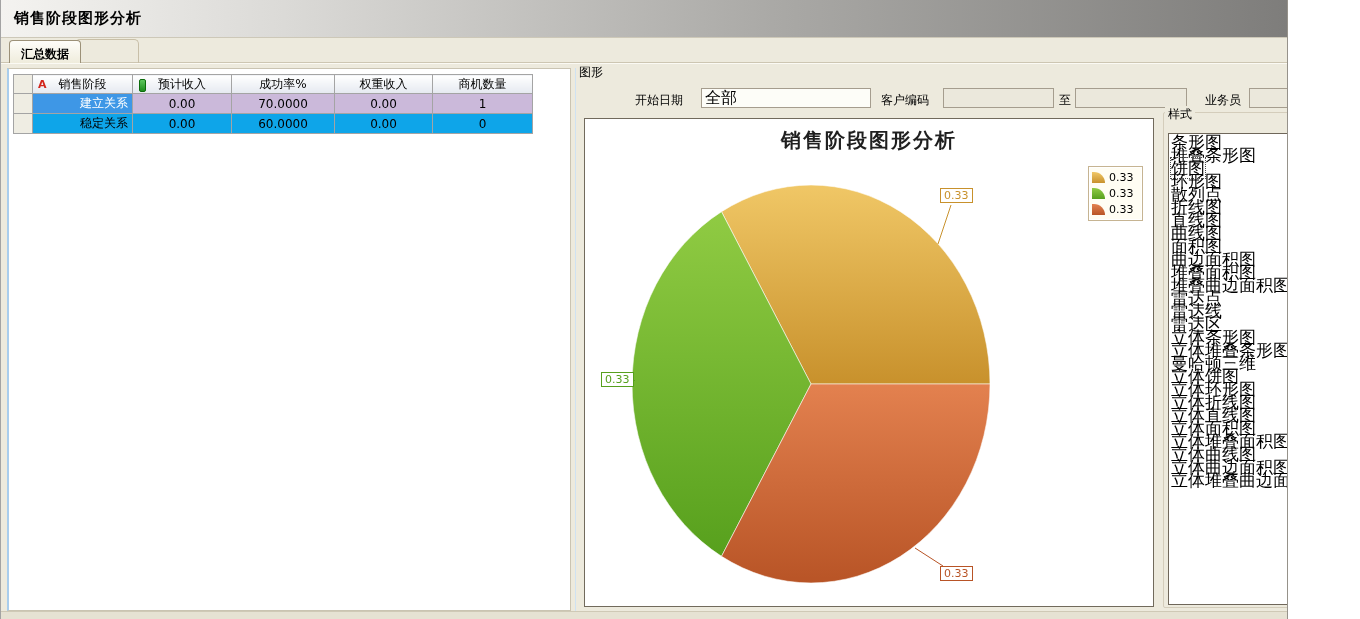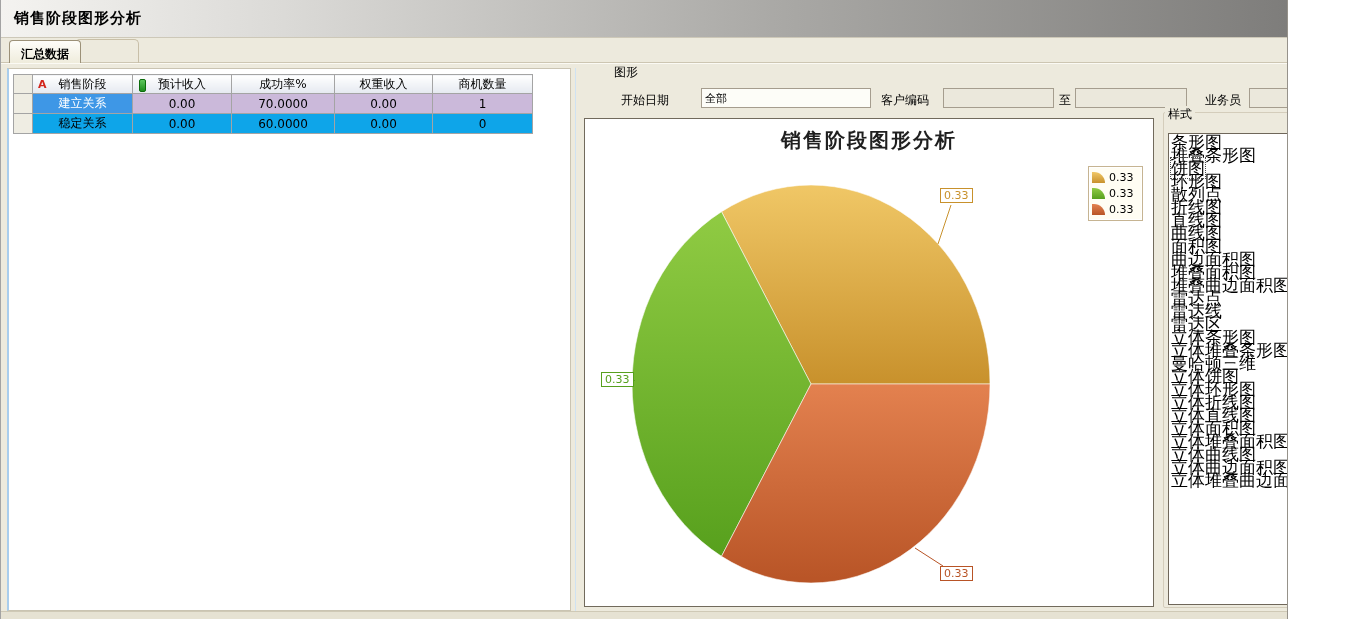--- a/index.html
+++ b/index.html
@@ -22,29 +22,29 @@
     border:1px solid #cac4b2;border-left:2px solid #a9cdec;box-sizing:border-box}
   .splitter{position:absolute;left:574px;top:68px;width:1px;height:543px;background:#cfe2f2}
   .grid{position:absolute;left:4px;top:5px;border-collapse:collapse;table-layout:fixed}
   .grid td{border:1px solid #a4a4a4;height:20px;padding:0 4px;font-size:12px;
     white-space:nowrap;overflow:hidden;box-sizing:border-box}
   .grid td.hdr{background:linear-gradient(#ffffff,#e5e9f0);text-align:center;position:relative;height:19px}
   .grid td.ind{background:#efede3;padding:0}
   .redA{position:absolute;left:5px;top:3px;color:#d3261c;font-weight:bold;font-size:11px;line-height:13px}
   .greenbar{position:absolute;left:6px;top:4px;width:5px;height:11px;
     background:linear-gradient(#5ec85e,#1d8d1d);border:1px solid #0c6c0c;border-radius:2px}
-  .grid td.stage{text-align:center}
+  .grid td.stage{text-align:right}
   .grid td.num{text-align:center}
   .grid tr.sel td.stage{background:#3e97e6;color:#fff}
   .grid tr.sel td.num{background:#cbb9da}
   .grid tr.alt td.stage,.grid tr.alt td.num{background:#0ea5e9}
-  .group-label{position:absolute;left:613px;top:64px}
+  .group-label{position:absolute;left:578px;top:64px}
   .flabel{position:absolute;top:92px}
   .fin{position:absolute;top:88px;height:20px;border:1px solid #a59d8e;box-sizing:border-box;
-    font-size:11px;padding:0 3px;font-family:inherit;color:#000}
+    font-size:16px;padding:0 3px;font-family:inherit;color:#000}
   .chart-box{position:absolute;left:583px;top:118px;width:570px;height:489px;background:#fff;
     border:1px solid #716a5c;box-sizing:border-box}
   .chart-title{position:absolute;left:0;right:0;top:8px;text-align:center;
     font-family:"DejaVu Serif","Liberation Serif",serif;font-size:20px;font-weight:bold;
     letter-spacing:2px;color:#1f1f1f}
   .pie{position:absolute;left:0;top:0;width:568px;height:487px}
   .legend{position:absolute;left:503px;top:47px;width:55px;background:#fffdf3;
     border:1px solid #c6b492;box-shadow:inset 0 0 0 1px #fff;padding:4px 3px;box-sizing:border-box;
     display:flex;flex-direction:column;gap:3px}
   .lrow{display:flex;align-items:center;gap:4px;height:13px}
@@ -111,21 +111,21 @@
             <td class="num">0.00</td>
             <td class="num">0</td>
           </tr>
         </tbody>
     </table>
   </div>
   <div class="splitter"></div>
 
   <span class="group-label">图形</span>
 
-  <span class="flabel" style="left:620px;width:76px;text-align:left;display:inline-block">开始日期</span>
+  <span class="flabel" style="left:620px;width:76px;text-align:center;display:inline-block">开始日期</span>
   <input class="fin" style="left: 700px; width: 170px; background: rgb(253, 253, 248);" readonly="" value="全部">
   <span class="flabel" style="left:880px">客户编码</span>
   <input class="fin" style="left: 942px; width: 111px; background: rgb(235, 232, 220);" readonly="" value="">
   <span class="flabel" style="left:1058px">至</span>
   <input class="fin" style="left: 1074px; width: 112px; background: rgb(235, 232, 220);" readonly="" value="">
   <span class="flabel" style="left:1204px">业务员</span>
   <input class="fin" style="left: 1248px; width: 92px; background: rgb(235, 232, 220);" readonly="" value="">
 
   <div class="chart-box">
     <div class="chart-title">销售阶段图形分析</div>

